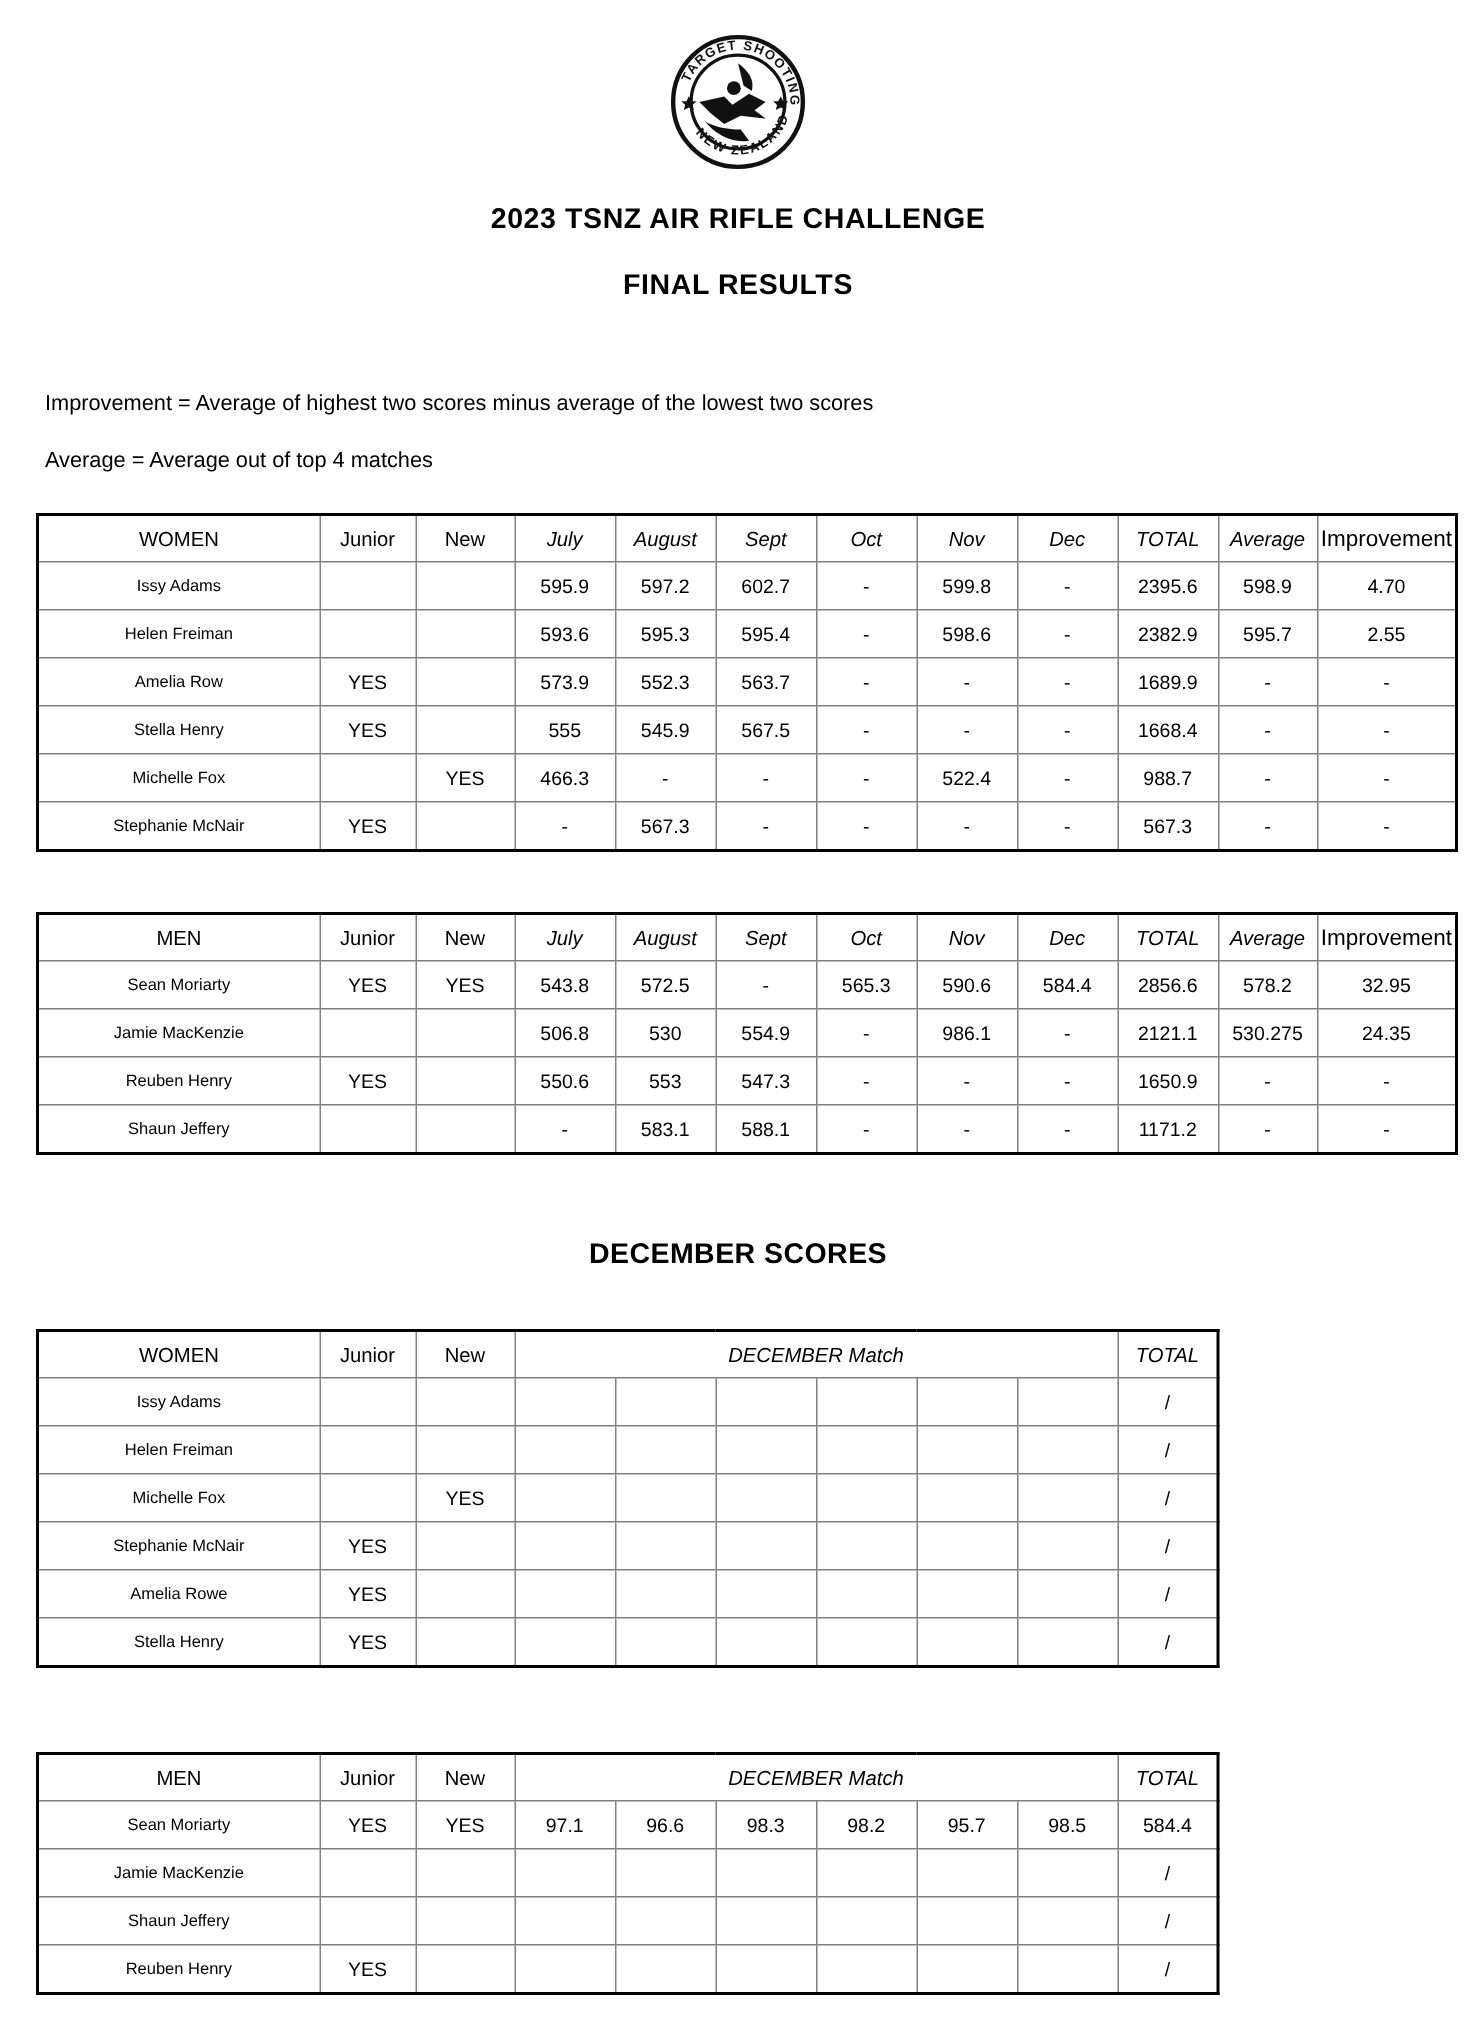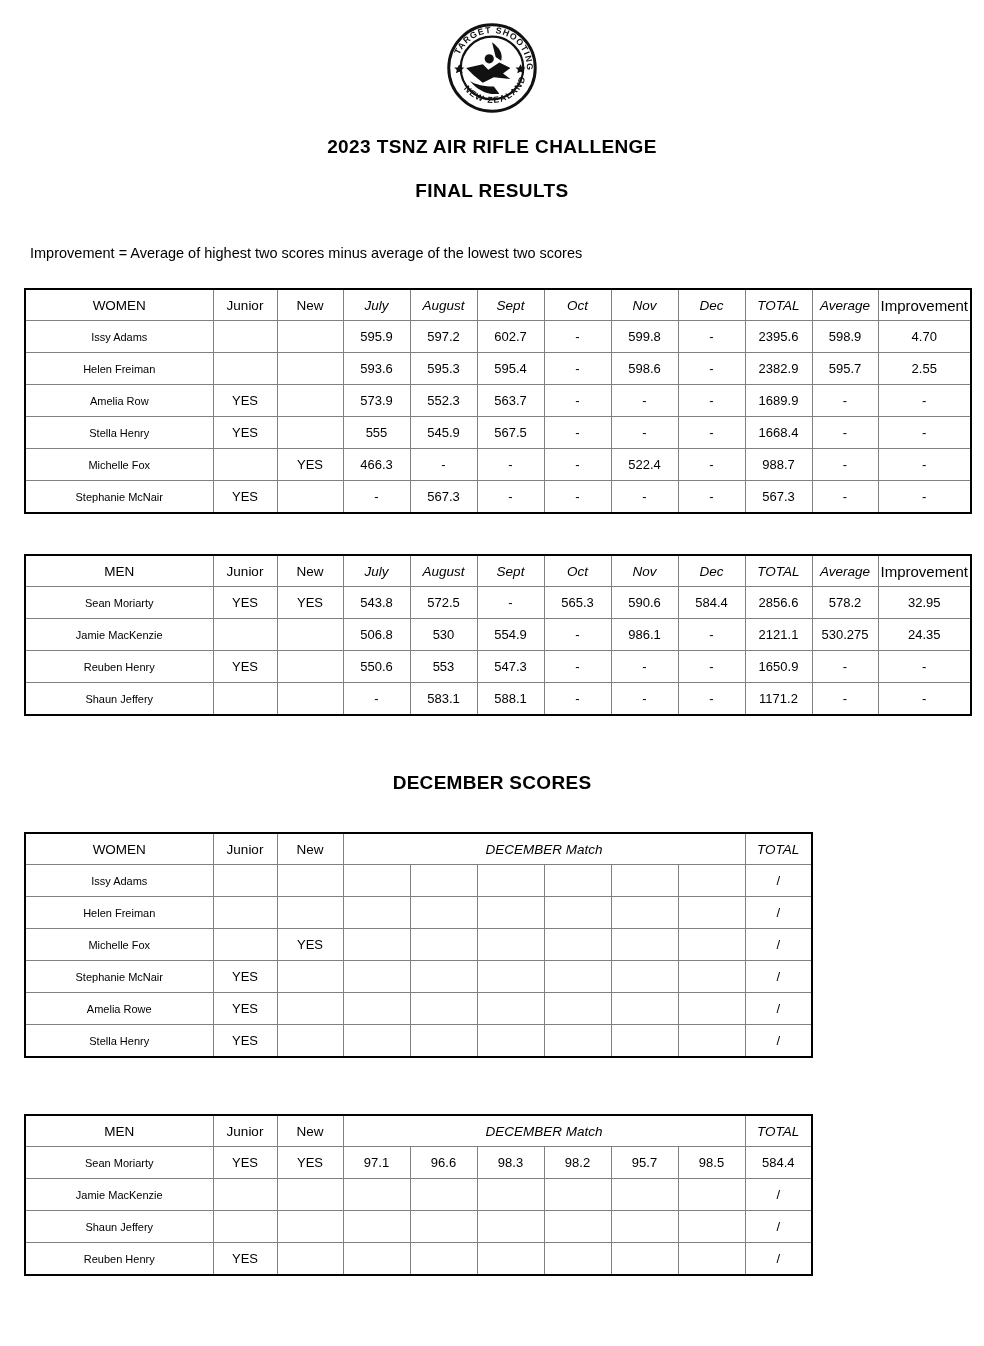--- a/index.html
+++ b/index.html
@@ -40,21 +40,21 @@
     margin-top: 22px;
   }
   .title-sub {
     font-size: 19px;
     margin-top: 22px;
     text-align: center;
   }
 
   
   .notes {
-    margin: 44px 0 0 30px;
+    margin: 60px 0 0 30px;
     font-size: 14.5px;
     line-height: 1.1;
   }
   .note-line { margin-bottom: 22px; }
 
   
   .tbl-wrap { margin-left: 24px; }
   table.grid {
     border-collapse: collapse;
     table-layout: fixed;
@@ -122,20 +122,21 @@
       <textPath href="#arcBot" startOffset="20%">NEW ZEALAND</textPath>
     </text>
   </svg>
 </div>
 
 <div class="title-main">2023 TSNZ  AIR RIFLE  CHALLENGE</div>
 <div class="title-sub">FINAL RESULTS</div>
 
 <div class="notes">
   <div class="note-line">Improvement = Average of highest two scores minus average of the lowest two scores</div>
+  <div class="note-line">Average = Average out of top 4 matches</div>
 </div>
 
 <div class="tbl-wrap" style="margin-top:26px;">
   <table class="grid" id="women-table">
     <colgroup>
       <col style="width:188px">
         <col style="width:64px">
         <col style="width:66px">
       <col style="width:67px">
         <col style="width:67px">

